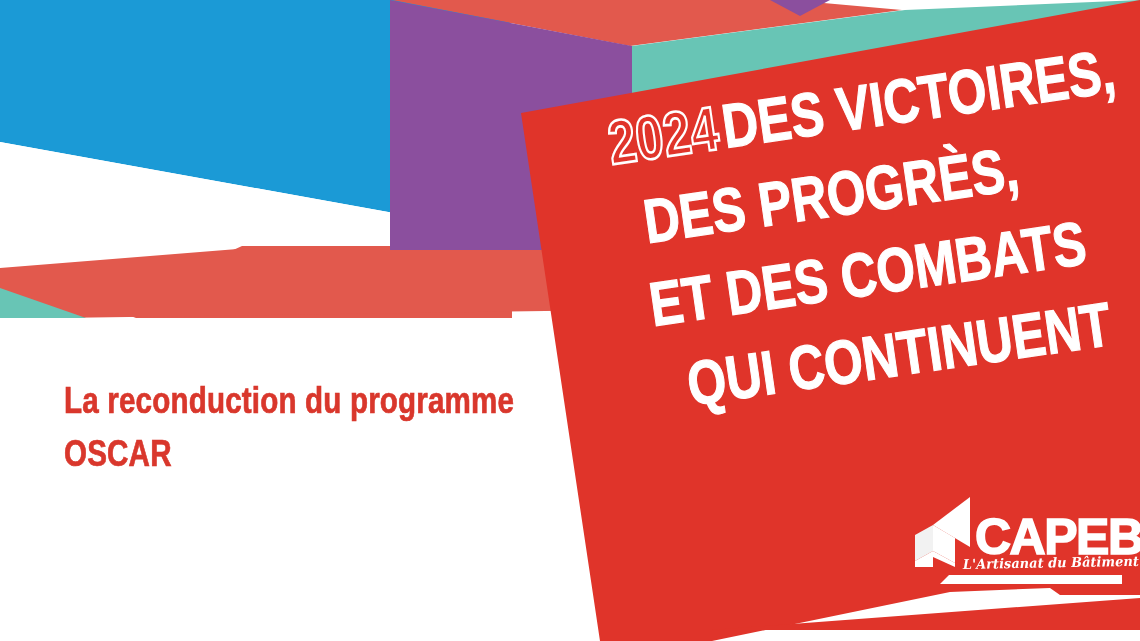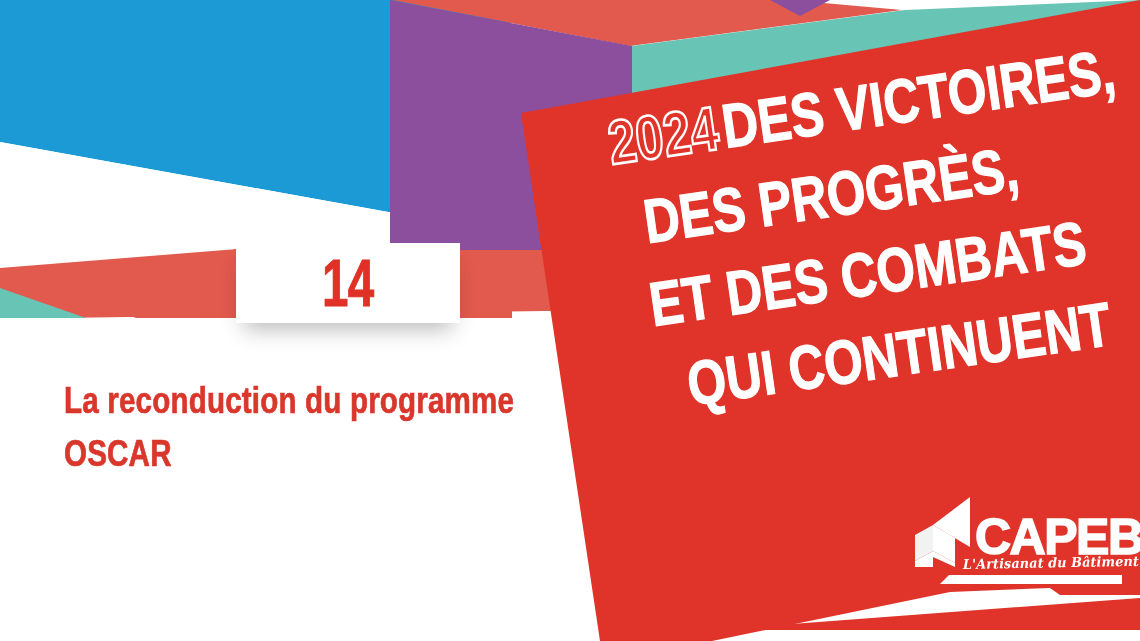--- a/index.html
+++ b/index.html
@@ -208,23 +208,20 @@
 
     <polygon points="0,318 640,318 640,641 0,641" fill="#ffffff"></polygon>
 
     <polygon points="640,332 1140,332 1140,641 640,641" fill="#ffffff"></polygon>
 
     <polygon points="770,0 830,0 800,16" fill="#8b4f9e"></polygon>
   </svg>
 
   <div id="base-plate"></div>
 
-  <div id="badge">
-    <span id="badge-number">14</span>
-  </div>
 
   <div id="left-title">
     <span class="tl">La reconduction du programme</span>
     <span class="tl">OSCAR</span>
   </div>
 
   <svg id="red-panel" viewBox="0 0 1140 641" width="1140" height="641" preserveAspectRatio="none">
     <polygon points="521,113 1140,0 1140,595 1060,595 1050,588 950,592 712,641 600,641" fill="#e0342a"></polygon>
     <polygon points="712,630 1140,598 1140,630 712,630" fill="#e0342a"></polygon>
   </svg>

